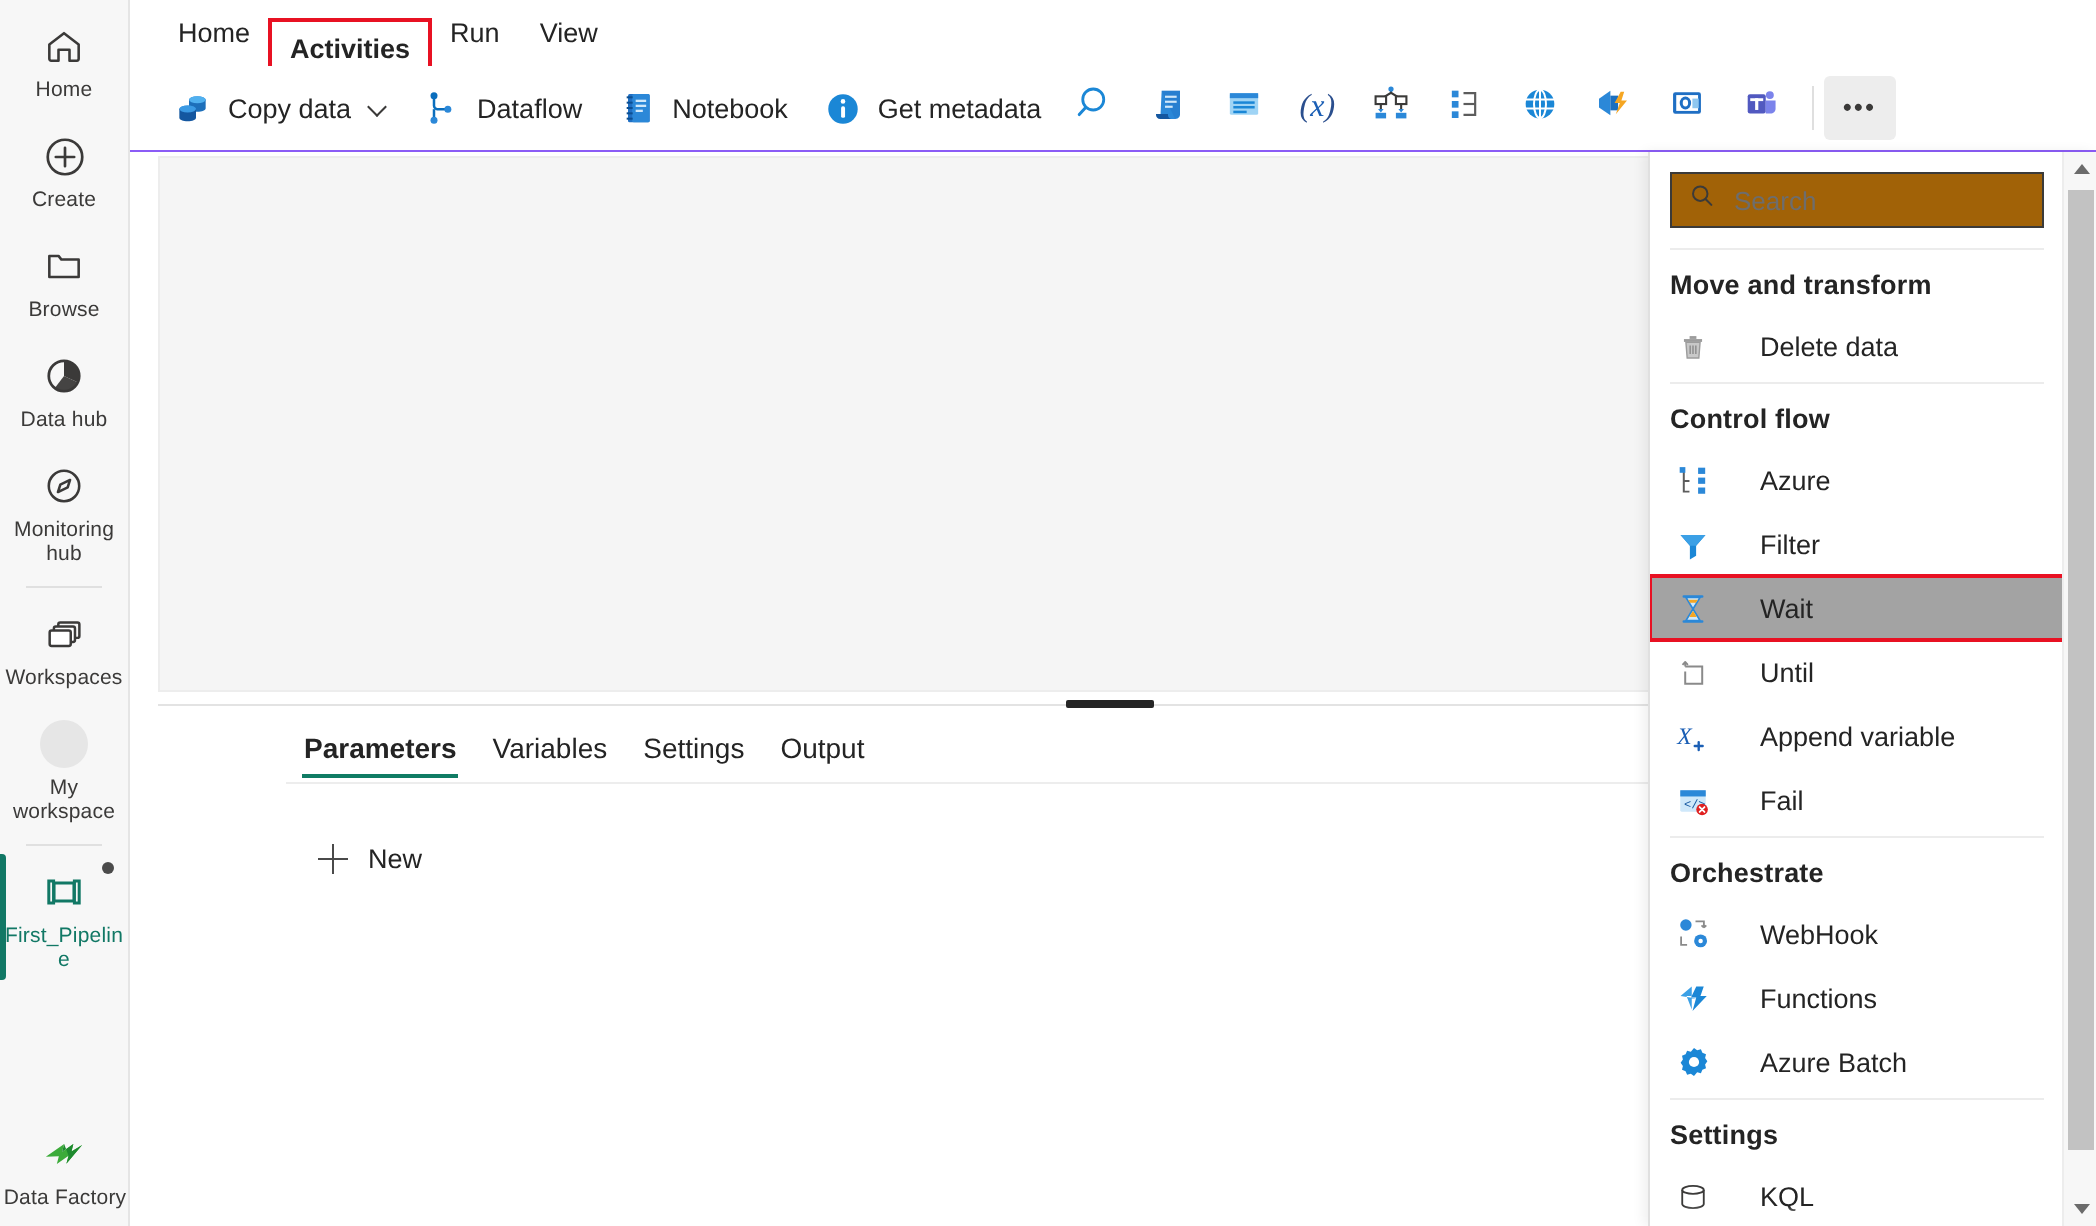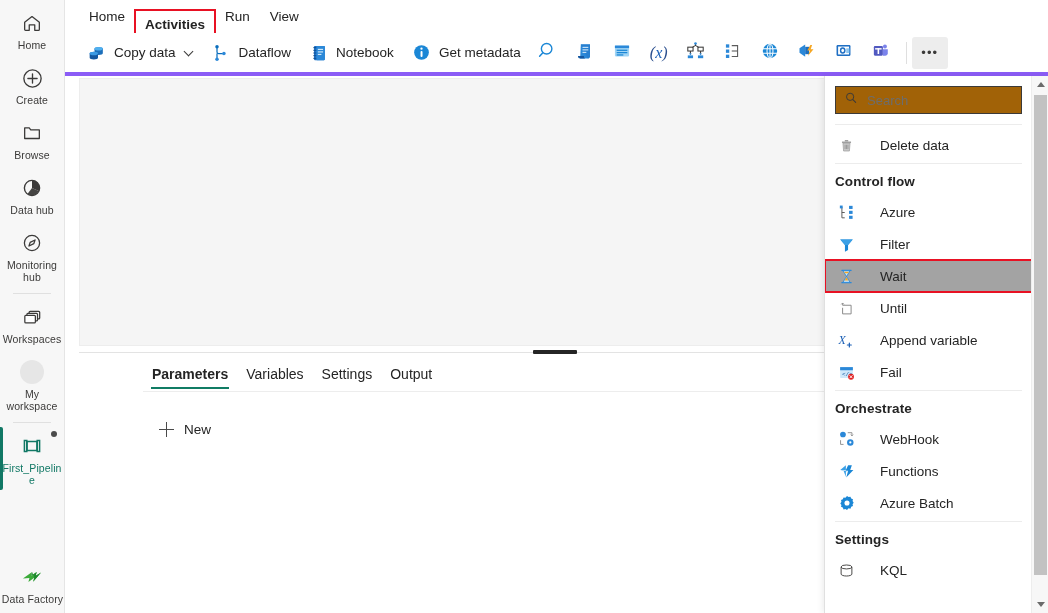--- a/index.html
+++ b/index.html
@@ -58,21 +58,21 @@
     content:""; position:absolute; left:9px; right:9px; bottom:-2px; height:2.5px; background:#107c64;
   }
   .menu-tab.hl {
     outline:2.5px solid #e81123; outline-offset:-1px;
   }
 
   
   #toolbar {
     position:absolute; left:0; top:33px; right:0; height:43px;
     display:flex; align-items:center; padding-left:14px; background:#fff;
-    border-bottom:4px solid #8b5cf6;
+    border-bottom:1px solid #8b5cf6;
   }
   .tb-btn {
     display:flex; align-items:center; gap:7px; height:32px;
     padding:0 8px; margin-right:2px; border-radius:3px; cursor:pointer; white-space:nowrap;
   }
   .tb-lbl { font-size:13.5px; color:#242424; }
   .tb-ico { width:20px; height:20px; display:flex; align-items:center; justify-content:center; flex:0 0 20px;}
   .tb-icobtn {
     width:34px; height:32px; display:flex; align-items:center; justify-content:center;
     border-radius:3px; cursor:pointer; margin-right:3px;
@@ -490,20 +490,21 @@
                 <circle cx="10.5" cy="10" r="6.2" fill="none" stroke="#3b3a39" stroke-width="1.7"></circle>
                 <path d="M15.2 14.7 20 19.6" stroke="#3b3a39" stroke-width="1.8" stroke-linecap="round"></path>
               </svg>
           </span>
           <input type="text" placeholder="Search" style="">
         </div>
       </div>
 
       <div class="fly-sep"></div>
 
+      <div class="fly-head">Move and transform</div>
       <div class="fly-item">
         <span class="fly-ico">
           <svg width="17" height="17" viewBox="0 0 24 24">
             <rect x="5.6" y="6.4" width="12.8" height="2" fill="#9c9c9c"></rect>
             <path d="M7 8.6h10l-.9 11.2H7.9z" fill="#c8c8c8" stroke="#9c9c9c" stroke-width="1"></path>
             <path d="M10 11v6M12 11v6M14 11v6" stroke="#8a8a8a" stroke-width="1"></path>
             <rect x="9.6" y="4.3" width="4.8" height="2" fill="#9c9c9c"></rect>
           </svg>
         </span>
         <span class="fly-lbl">Delete data</span>

